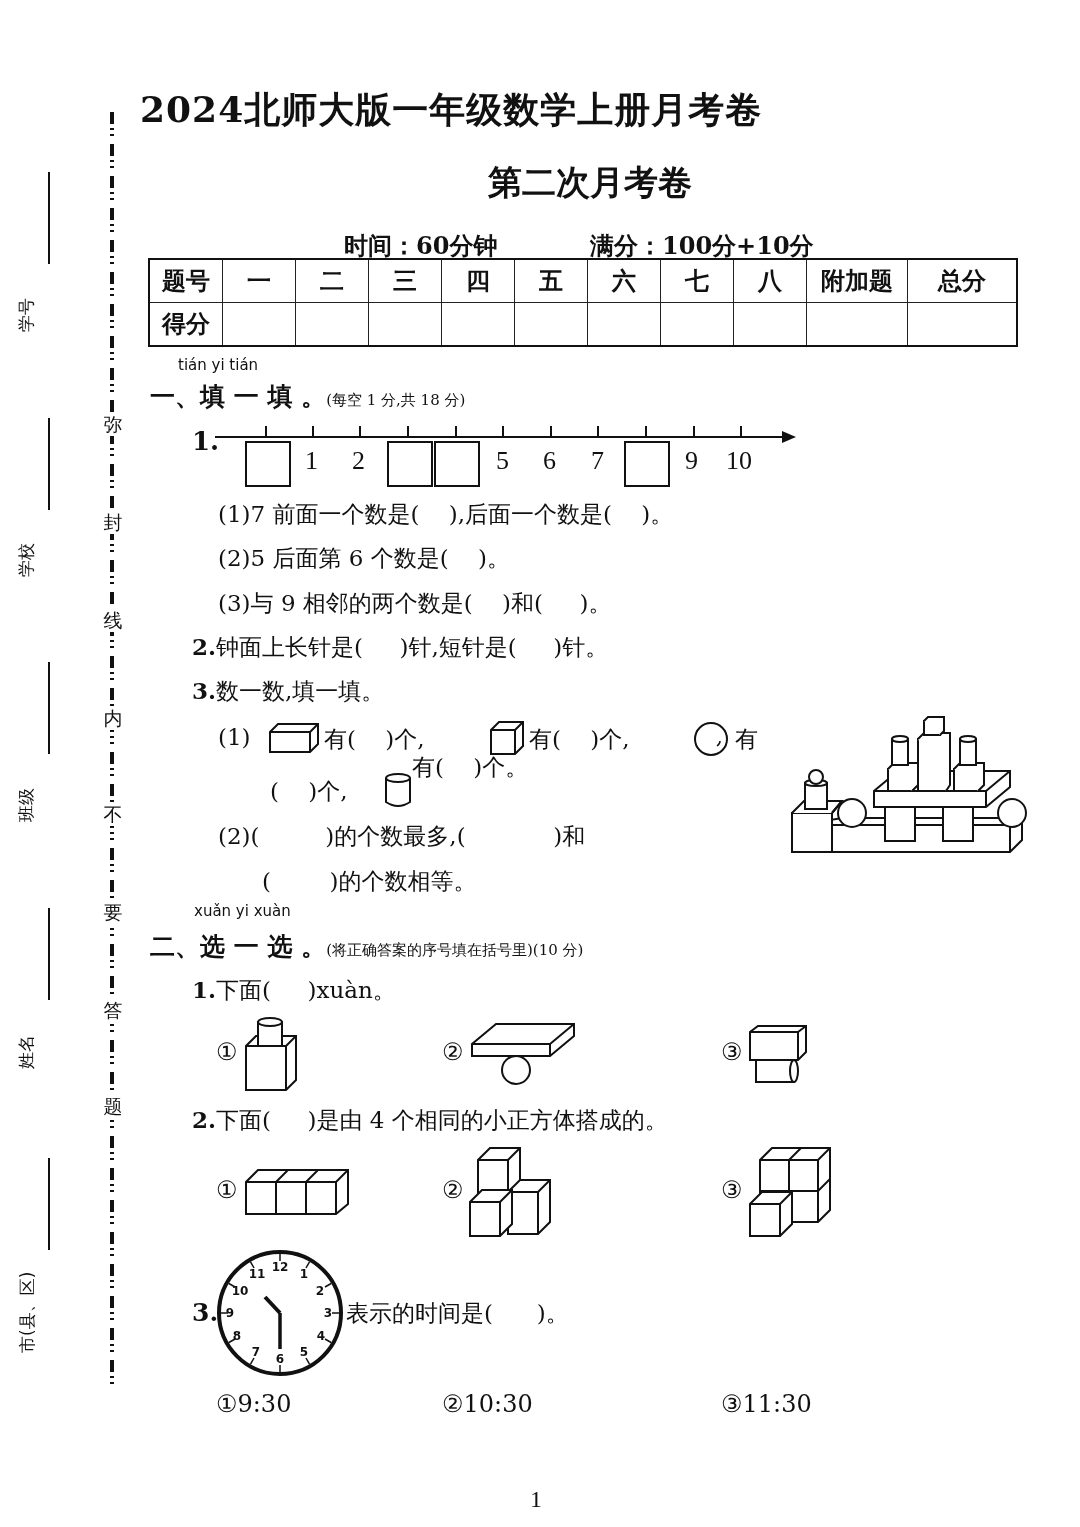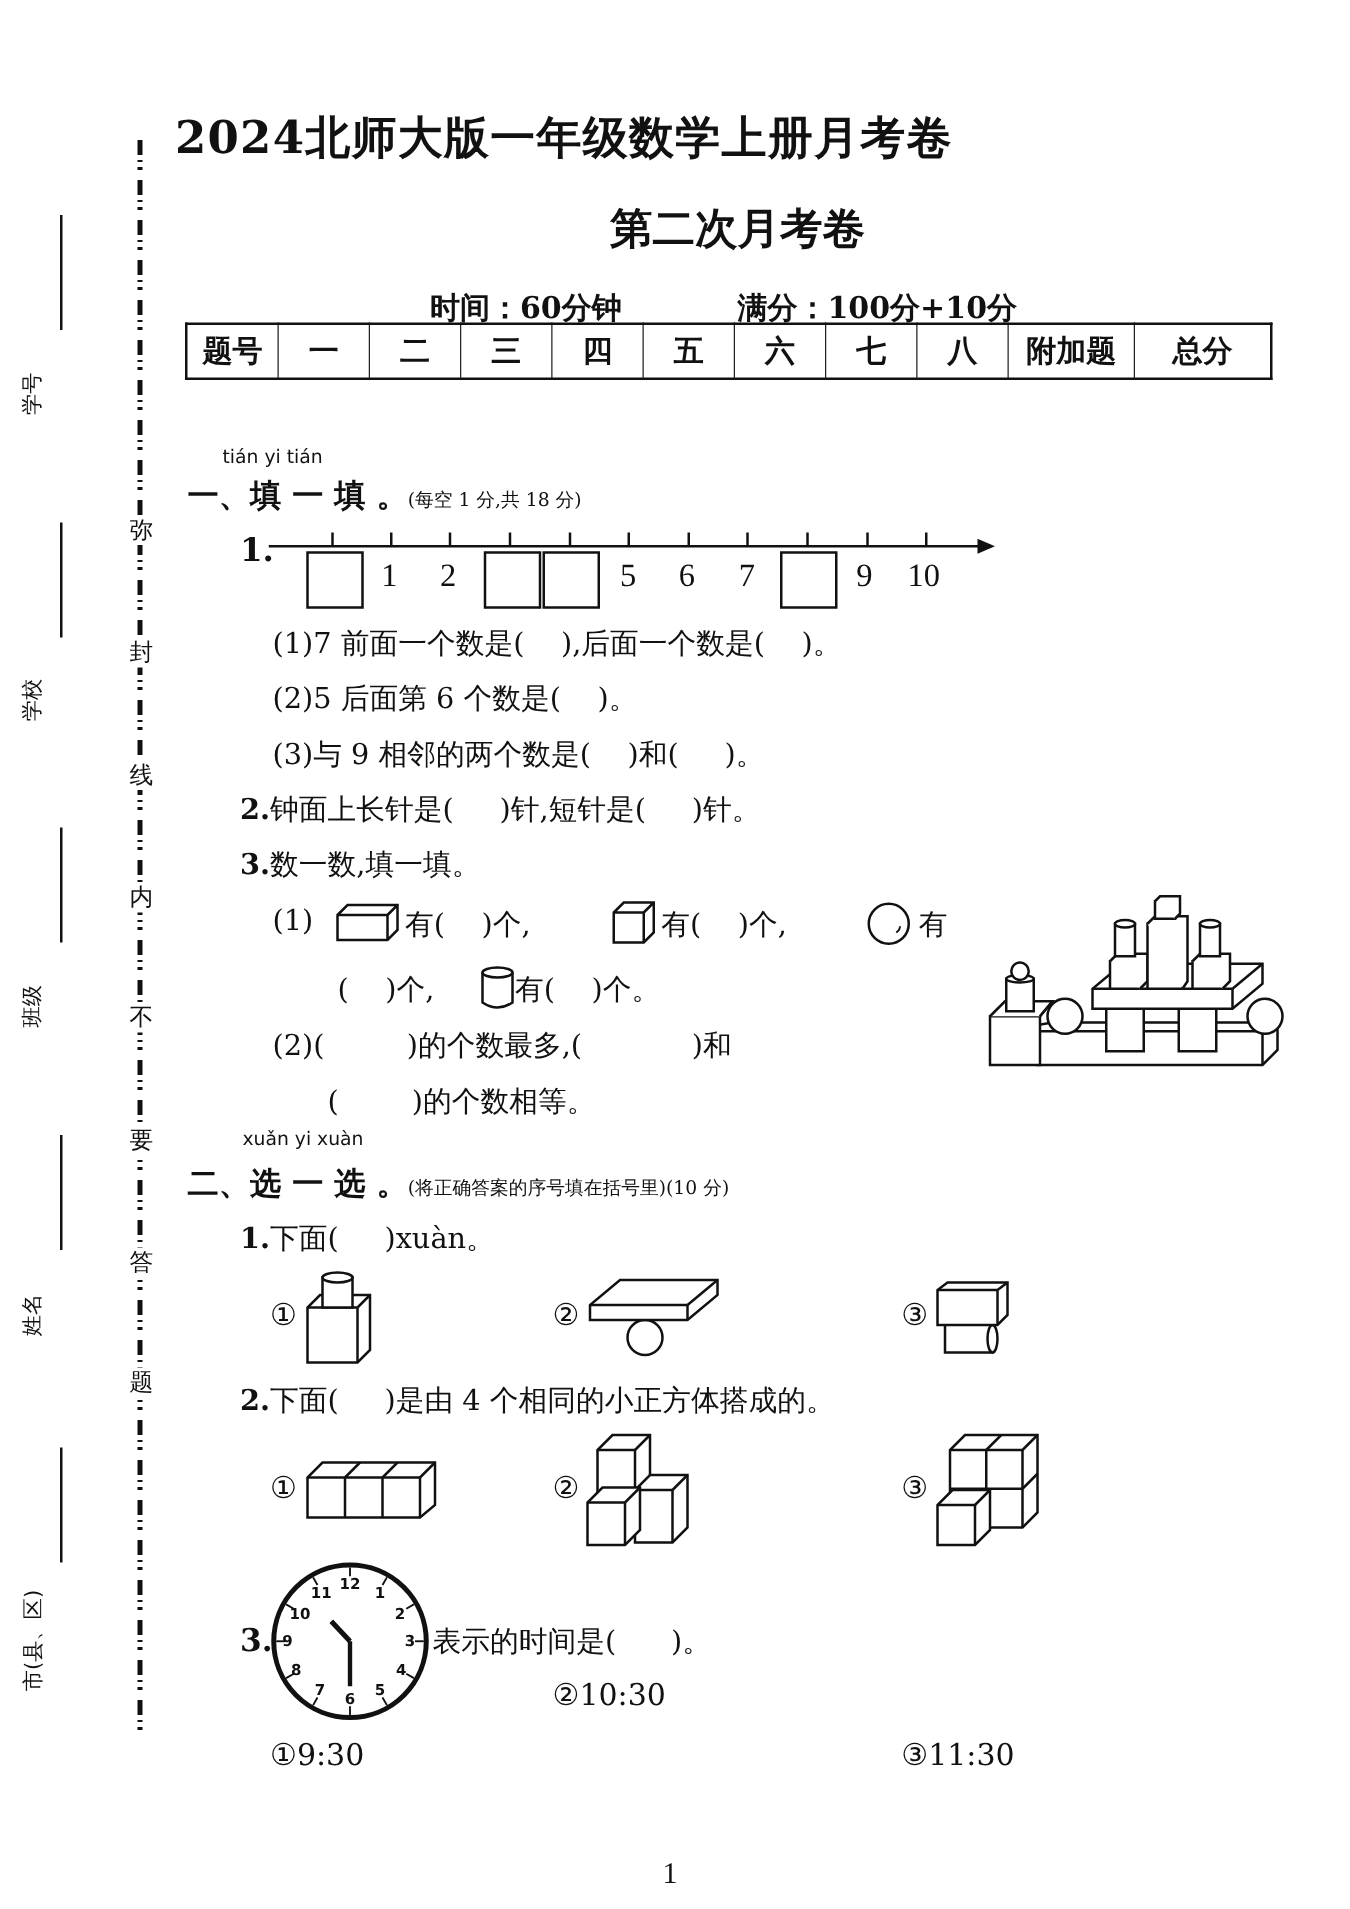--- a/index.html
+++ b/index.html
@@ -69,20 +69,33 @@
     <td style="width:72px">二</td>
     <td style="width:72px">三</td>
     <td style="width:72px">四</td>
     <td style="width:72px">五</td>
     <td style="width:72px">六</td>
     <td style="width:72px">七</td>
     <td style="width:72px">八</td>
     <td style="width:100px">附加题</td>
     <td style="width:108px">总分</td>
   </tr>
+  <tr>
+    <td>得分</td>
+    <td></td>
+    <td></td>
+    <td></td>
+    <td></td>
+    <td></td>
+    <td></td>
+    <td></td>
+    <td></td>
+    <td></td>
+    <td></td>
+  </tr>
 </tbody>
   </table>
 
 <div class="pinyin" style="left:178px;top:356px">tián  yi  tián</div>
 <div class="sec-head" style="top:380px">
   <span>一、填 一 填 。</span><span class="sec-note">(每空 1 分,共 18 分)</span>
 </div>
 
 <div class="q" style="left:192px;top:426px;font-size:26px"><span class="qnum">1.</span></div>
 
@@ -134,21 +147,21 @@
   <circle cx="18" cy="18" r="16" fill="none" stroke="#111" stroke-width="2"></circle>
   <path d="M24 25 Q27 23 27 20" fill="none" stroke="#111" stroke-width="1.5"></path>
 </svg>
 <div class="q" style="left:735px;top:724px">有</div>
 
 <div class="q" style="left:270px;top:776px">(    )个,</div>
 <svg style="left:384px;top:772px" width="28" height="36">
   <ellipse cx="14" cy="6" rx="12" ry="4" fill="none" stroke="#111" stroke-width="2"></ellipse>
   <path d="M2 6 L2 30 Q14 38 26 30 L26 6" fill="none" stroke="#111" stroke-width="2"></path>
 </svg>
-<div class="q" style="left:412px;top:776px">有(    )个。</div>
+<div class="q" style="left:412px;top:752px">有(    )个。</div>
 <div class="q" style="left:218px;top:821px">(2)(         )的个数最多,(            )和</div>
 <div class="q" style="left:262px;top:866px">(        )的个数相等。</div>
 
 <svg style="left:790px;top:715px" width="235" height="142">
   <g fill="#fff" stroke="#111" stroke-width="2">
 
     <path d="M40 105 L40 137 L220 137 L232 125 L232 103 L52 103 Z"></path>
     <line x1="40" y1="110" x2="220" y2="110"></line>
       <line x1="220" y1="110" x2="220" y2="137"></line>
       <line x1="220" y1="110" x2="232" y2="103"></line>
@@ -308,16 +321,16 @@
     <text x="14" y="68">9</text>
     <text x="24" y="46">10</text>
     <text x="41" y="29">11</text>
   </g>
   <line x1="64" y1="64" x2="64" y2="100" stroke="#111" stroke-width="3.5"></line>
   <line x1="64" y1="64" x2="49" y2="48" stroke="#111" stroke-width="4"></line>
 </svg>
 <div class="q" style="left:346px;top:1298px">表示的时间是(      )。</div>
 
 <div class="opt" style="left:216px;top:1390px">①9:30</div>
-<div class="opt" style="left:442px;top:1342px">②10:30</div>
+<div class="opt" style="left:442px;top:1390px">②10:30</div>
 <div class="opt" style="left:721px;top:1390px">③11:30</div>
 
 <div class="abs" style="left:530px;top:1486px;font-size:24px;font-family:'Liberation Serif', serif">1</div>
 
 </body></html>

